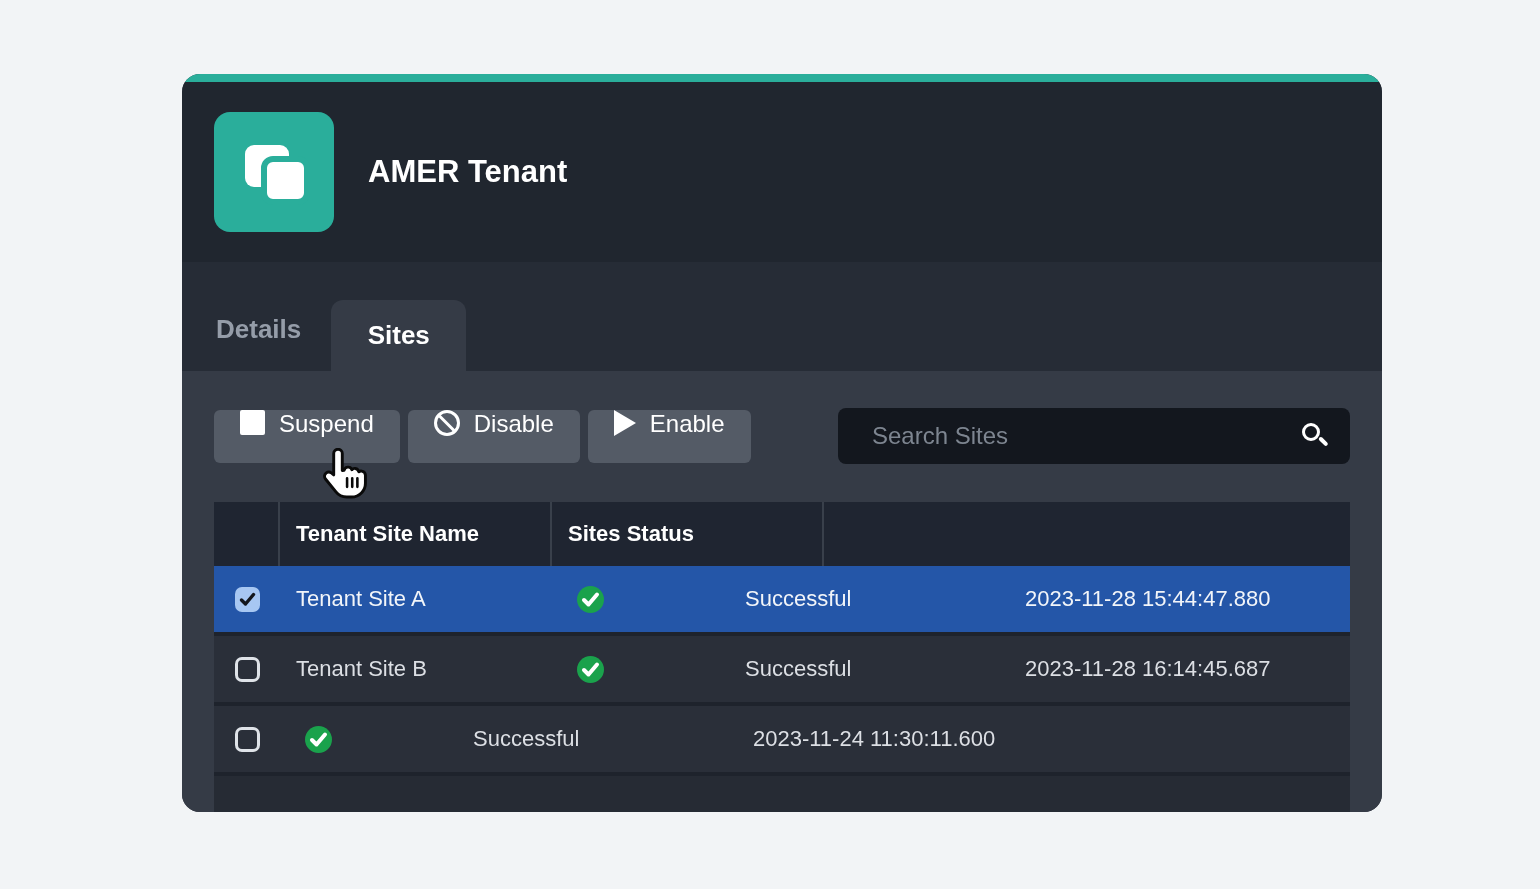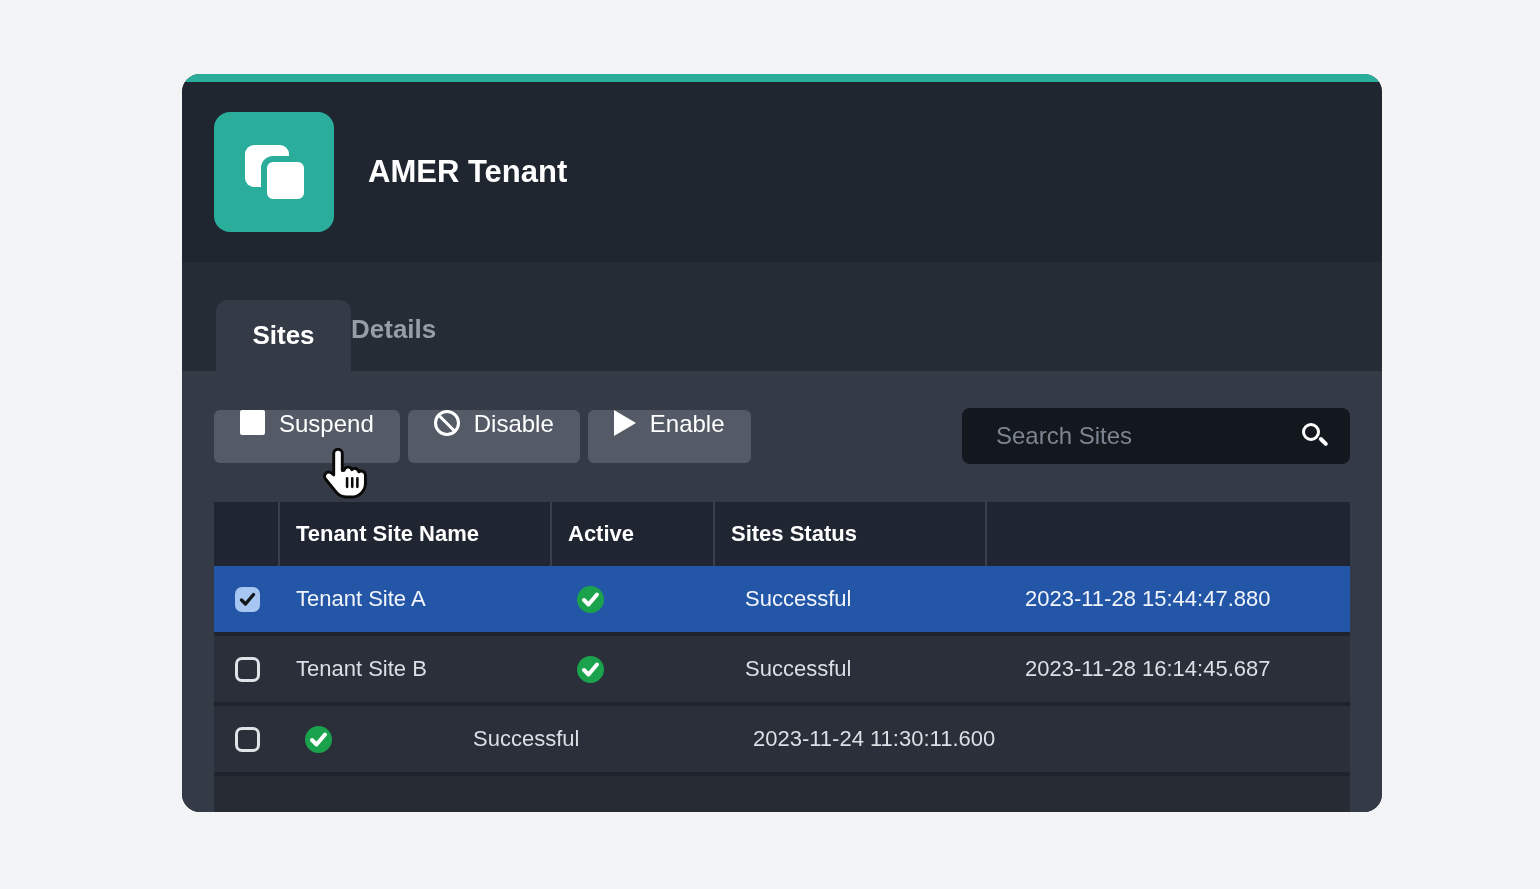--- a/index.html
+++ b/index.html
@@ -46,21 +46,21 @@
          display:flex; gap:14px; padding:0 26px;
          margin-right:8px; cursor:pointer; }
   .ic-stop { width:25px; height:25px; background:#ffffff; border-radius:2px; }
   .ic-ban  { width:26px; height:26px; border:3px solid #ffffff; border-radius:50%;
              position:relative; box-sizing:border-box; }
   .ic-ban::after { content:""; position:absolute; left:8.5px; top:-1px;
              width:3px; height:22px; background:#ffffff; transform:rotate(-45deg); }
   .ic-play { width:0; height:0; border-top:13px solid transparent;
              border-bottom:13px solid transparent; border-left:22px solid #ffffff; }
 
-  .search { margin-left:auto; width:388px; height:56px; background:#13171e;
+  .search { margin-left:auto; width:512px; height:56px; background:#13171e;
             border-radius:8px; position:relative; display:flex; align-items:center; }
   .search input { background:transparent; border:none; outline:none; width:100%;
             color:#dfe3e8; font-size:24px; font-family:inherit;
             padding:0 70px 0 34px; }
   .search input::placeholder { color:#7d8590; }
   .ic-search { position:absolute; right:30px; top:15px; width:18px; height:18px;
             border:3px solid #ffffff; border-radius:50%; box-sizing:border-box; }
   .ic-search::after { content:""; position:absolute; left:13px; top:13px;
             width:4px; height:11px; background:#ffffff; border-radius:2px;
             transform:rotate(-45deg); transform-origin:top left; }
@@ -105,22 +105,22 @@
 
   <div class="hdr">
     <div class="app-icon">
       <div class="back"></div>
       <div class="front"></div>
     </div>
     <div class="title">AMER Tenant</div>
   </div>
 
   <div class="tabs">
+    <div class="tab tab-details">Details</div>
     <div class="tab tab-sites">Sites</div>
-    <div class="tab tab-details">Details</div>
   </div>
 
   <div class="content">
 
     <div class="toolbar">
       <button class="btn">
         <span class="ic-stop"></span>
         <span>Suspend</span>
       </button>
       <button class="btn">
@@ -135,21 +135,20 @@
       <div class="search">
         <input type="text" placeholder="Search Sites" style="">
         <span class="ic-search"></span>
       </div>
     </div>
 
     <div class="table">
       <div class="thead">
         <div class="th c0"></div>
         <div class="th c1">Tenant Site Name</div>
-        <div class="th c2">Active</div>
         <div class="th c3">Sites Status</div>
         <div class="th c5"></div>
       </div>
 
       <div class="tr selected">
         <div class="td c0">
           <div class="cb checked">
             <svg width="17" height="17" viewBox="0 0 17 17">
               <path d="M2.5 9 L6.5 13 L14.5 3.5" fill="none" stroke="#14171c" stroke-width="3.4" stroke-linecap="round" stroke-linejoin="round"></path>
             </svg>

